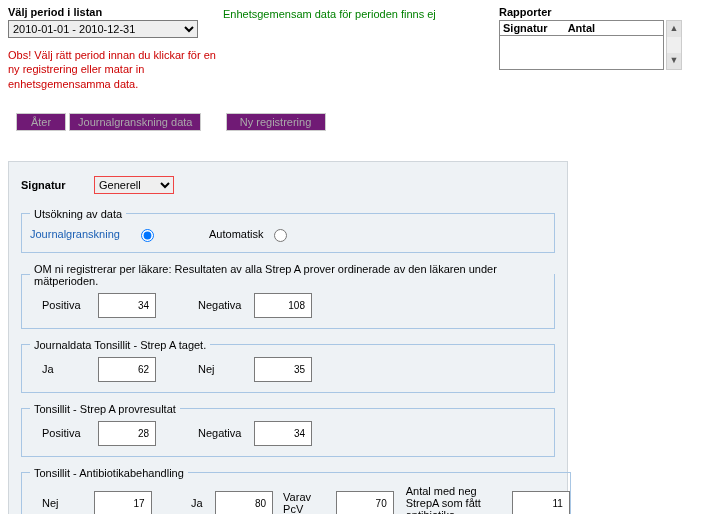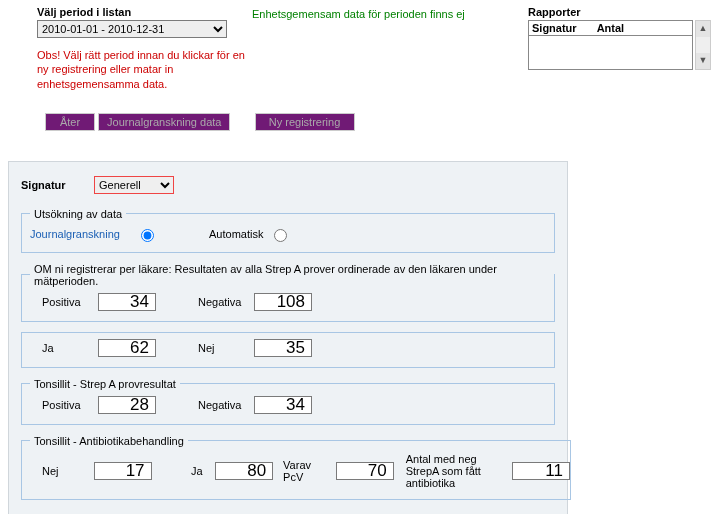--- a/index.html
+++ b/index.html
@@ -8,21 +8,20 @@
     padding: 0;
     font-family: Arial, sans-serif;
     font-size: 11px;
     background: #fff;
     color: #000;
     width: 719px;
   }
   .top-area {
     padding: 6px 8px 0 8px;
     position: relative;
-    margin-left: 29px;
   }
   .top-row {
     display: flex;
     align-items: flex-start;
   }
   .col-period { width: 215px; }
   .col-mid { width: 276px; }
   .col-rapport { }
   .bold-label { font-weight: bold; font-size: 11px; }
   .period-select {
@@ -116,22 +115,22 @@
   }
   legend {
     font-size: 11px;
     color: #000;
     padding: 0 4px;
   }
   .blue-label { color: #1a5fb4; font-size: 11px; }
   .field-row { display: flex; align-items: center; gap: 6px; }
   .num-input {
     width: 58px;
-    height: 18px;
-    font-size: 17px;
+    height: 25px;
+    font-size: 10px;
     text-align: right;
     padding: 1px 6px;
     border: 1px solid #7a7a7a;
     background: #fff;
   }
   .lbl { font-size: 11px; }
   .spacer { display:inline-block; }
 </style>
 </head>
 <body>
@@ -197,20 +196,21 @@
     <div class="field-row">
       <span class="lbl" style="width:50px; margin-left:12px;">Positiva</span>
       <input class="num-input" value="34" style="">
       <span class="spacer" style="width:30px;"></span>
       <span class="lbl" style="width:50px;">Negativa</span>
       <input class="num-input" value="108" style="">
     </div>
   </fieldset>
 
   <fieldset>
+    <legend>Journaldata Tonsillit - Strep A taget.</legend>
     <div class="field-row">
       <span class="lbl" style="width:50px; margin-left:12px;">Ja</span>
       <input class="num-input" value="62" style="">
       <span class="spacer" style="width:30px;"></span>
       <span class="lbl" style="width:50px;">Nej</span>
       <input class="num-input" value="35" style="">
     </div>
   </fieldset>
 
   <fieldset>

